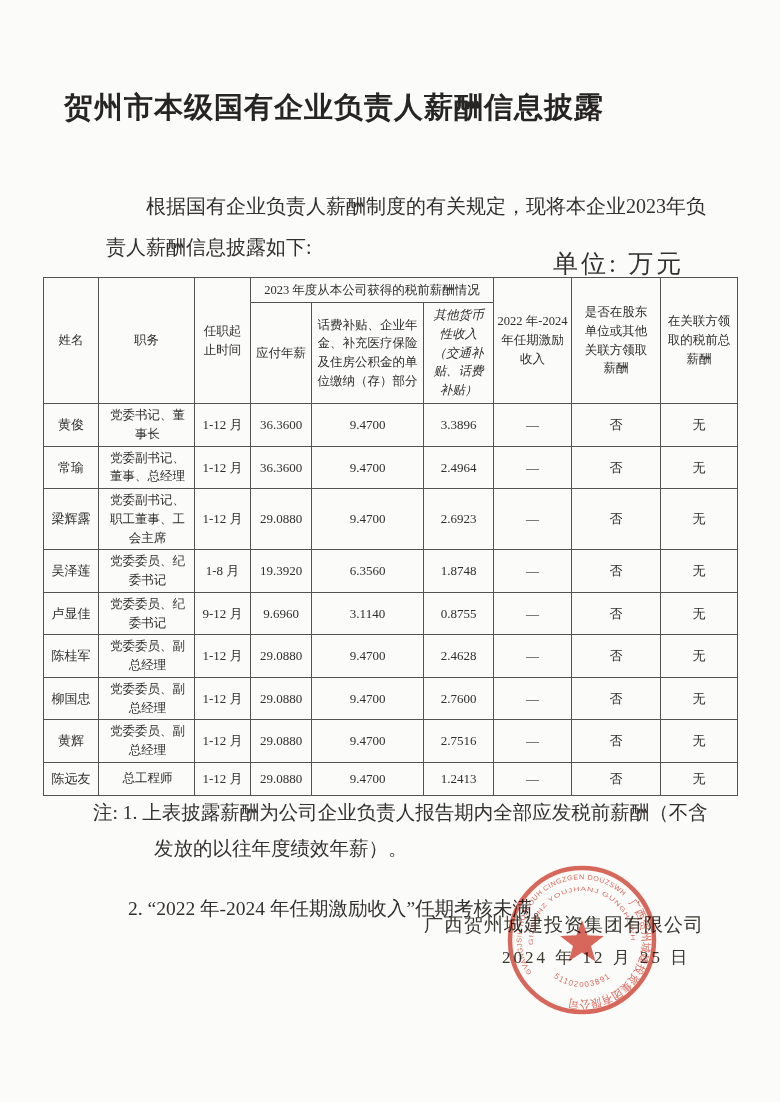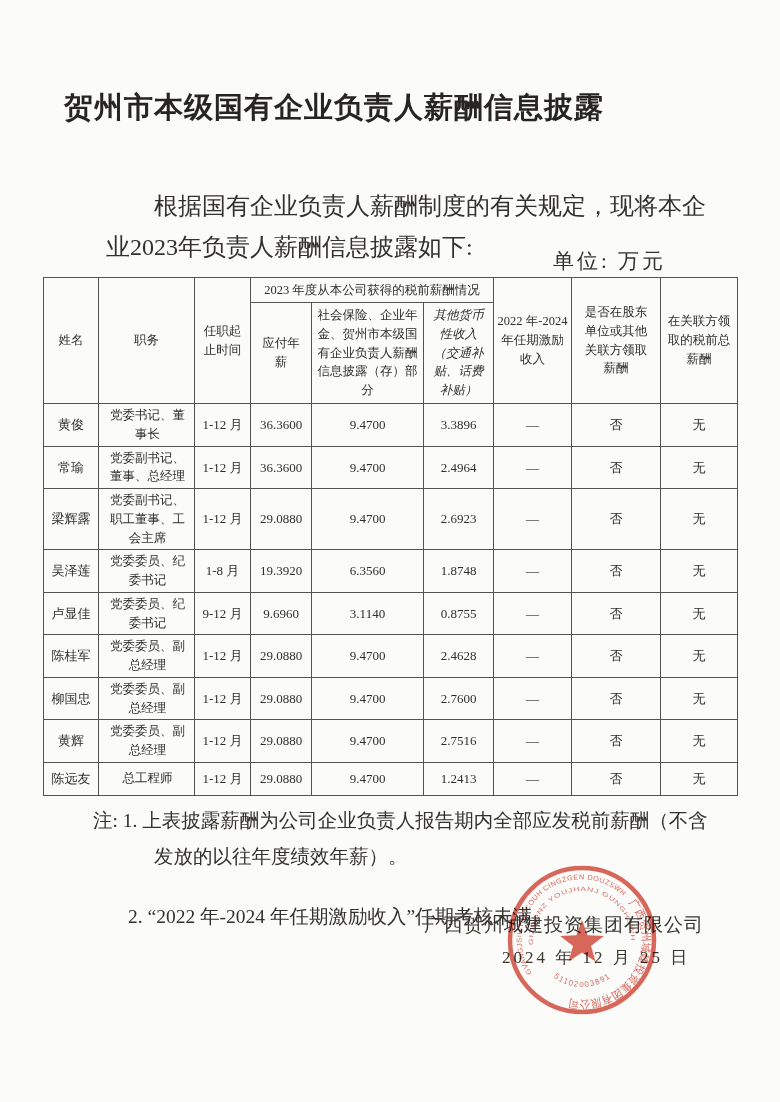--- a/index.html
+++ b/index.html
@@ -15,54 +15,54 @@
 
   .doc-title {
     position:absolute; top:88px; left:0; width:668px;
     text-align:center;
     font-family:"Liberation Sans", sans-serif;
     font-weight:bold; font-size:29px; letter-spacing:1px;
     color:#262522;
   }
   .intro {
     position:absolute; top:186px; left:106px; width:600px;
-    font-size:24px; line-height:41px; text-indent:2em;
+    font-size:20px; line-height:41px; text-indent:2em;
     color:#33312e;
   }
   .unit-label {
     position:absolute; top:247px; left:553px;
-    font-size:21px; letter-spacing:3px; color:#33312e;
+    font-size:25px; letter-spacing:3px; color:#33312e;
   }
 
   .table-wrap { position:absolute; top:277px; left:43px; }
   table { border-collapse:collapse; table-layout:fixed; width:694px; }
   th, td {
     border:1px solid #55534e;
     font-weight:normal;
     text-align:center; vertical-align:middle;
     padding:2px 3px;
     font-size:12.5px; line-height:1.5;
     color:#2f2e2b;
     overflow:hidden;
   }
   thead tr.h1 th { height:20px;margin-top:34px; }
   thead tr.h2 th { height:96px; }
   th.th-term   { padding:2px 7px; }
-  th.th-salary { padding:2px 11px; }
+  th.th-salary { padding:2px 5px; }
   th.th-other  { padding:2px 8px;font-style:italic; }
   th.th-share  { padding:2px 9px; }
   tbody td { font-size:13px; height:36px; }
   tbody td.cell-position { text-align:center; padding:2px 4px 2px 6px; font-size:12.5px; }
   tbody tr.last td { height:28px; }
 
   .notes {
     position:absolute; top:795px; left:93px; width:618px;
     font-size:19.5px; line-height:35.5px; color:#33312e;
   }
-  .note-1 { padding-left:61px; text-indent:-61px;margin-top:8px; }
+  .note-1 { padding-left:61px; text-indent:-61px; }
   .note-2 { margin-left:35px;margin-top:25px; }
 
   .signature-company {
     position:absolute; top:912px; left:424px;
     font-size:19px; letter-spacing:1px; color:#38362f;
   }
   .signature-date {
     position:absolute; top:946px; left:502px;
     font-size:17px; letter-spacing:3px; color:#38362f;
   }
@@ -103,21 +103,21 @@
           <th rowspan="2">姓名</th>
           <th rowspan="2">职务</th>
           <th rowspan="2" class="th-term">任职起止时间</th>
           <th colspan="3">2023 年度从本公司获得的税前薪酬情况</th>
           <th rowspan="2">2022 年-2024 年任期激励收入</th>
           <th rowspan="2" class="th-share">是否在股东单位或其他关联方领取薪酬</th>
           <th rowspan="2">在关联方领取的税前总薪酬</th>
         </tr>
         <tr class="h2">
           <th class="th-salary">应付年薪</th>
-          <th>社会保险、企业年金、贺州市本级国有企业负责人薪酬信息披露（存）部分</th>
+          <th>话费补贴、企业年金、补充医疗保险及住房公积金的单位缴纳（存）部分</th>
           <th class="th-other">其他货币性收入（交通补贴、话费补贴）</th>
         </tr>
       </thead>
       <tbody>
     <tr>
       <td class="cell-name">黄俊</td>
       <td class="cell-position">党委书记、董事长</td>
       <td>1-12 月</td>
       <td>36.3600</td>
       <td>9.4700</td>

